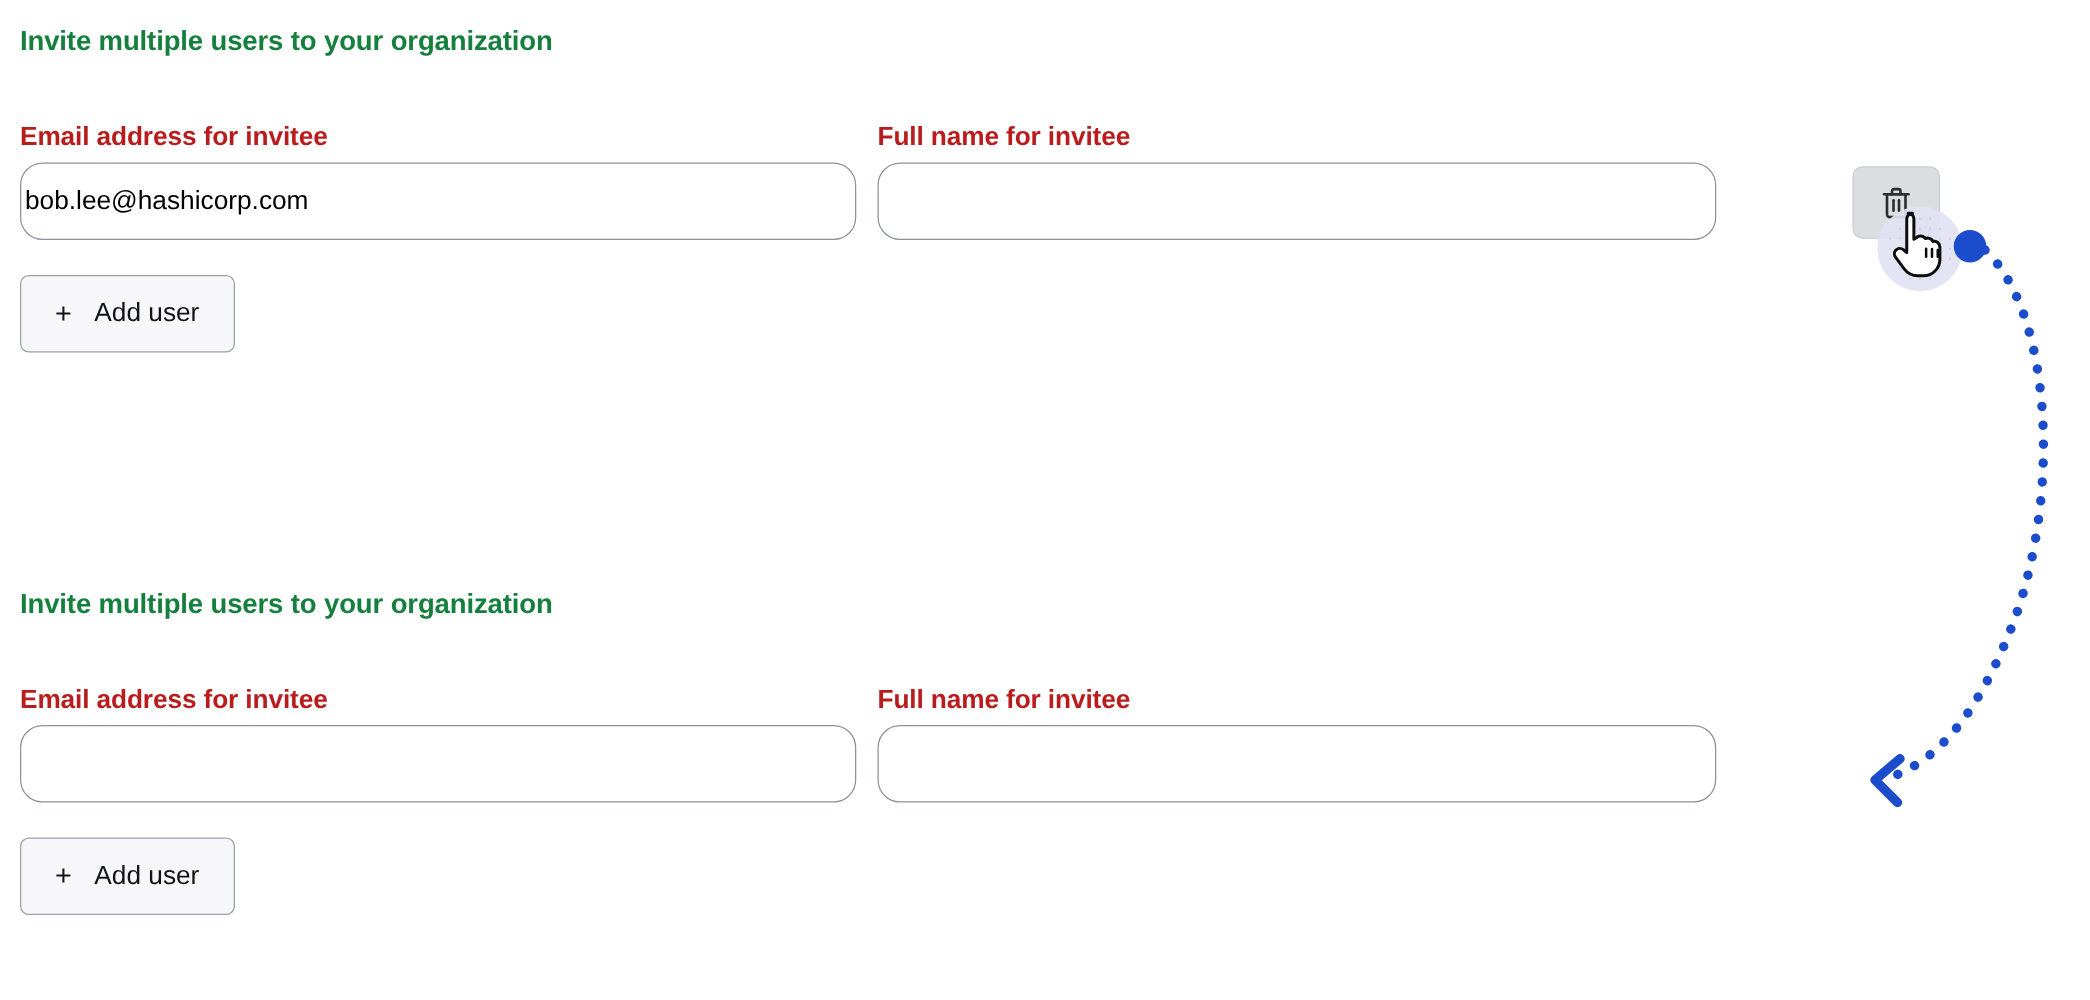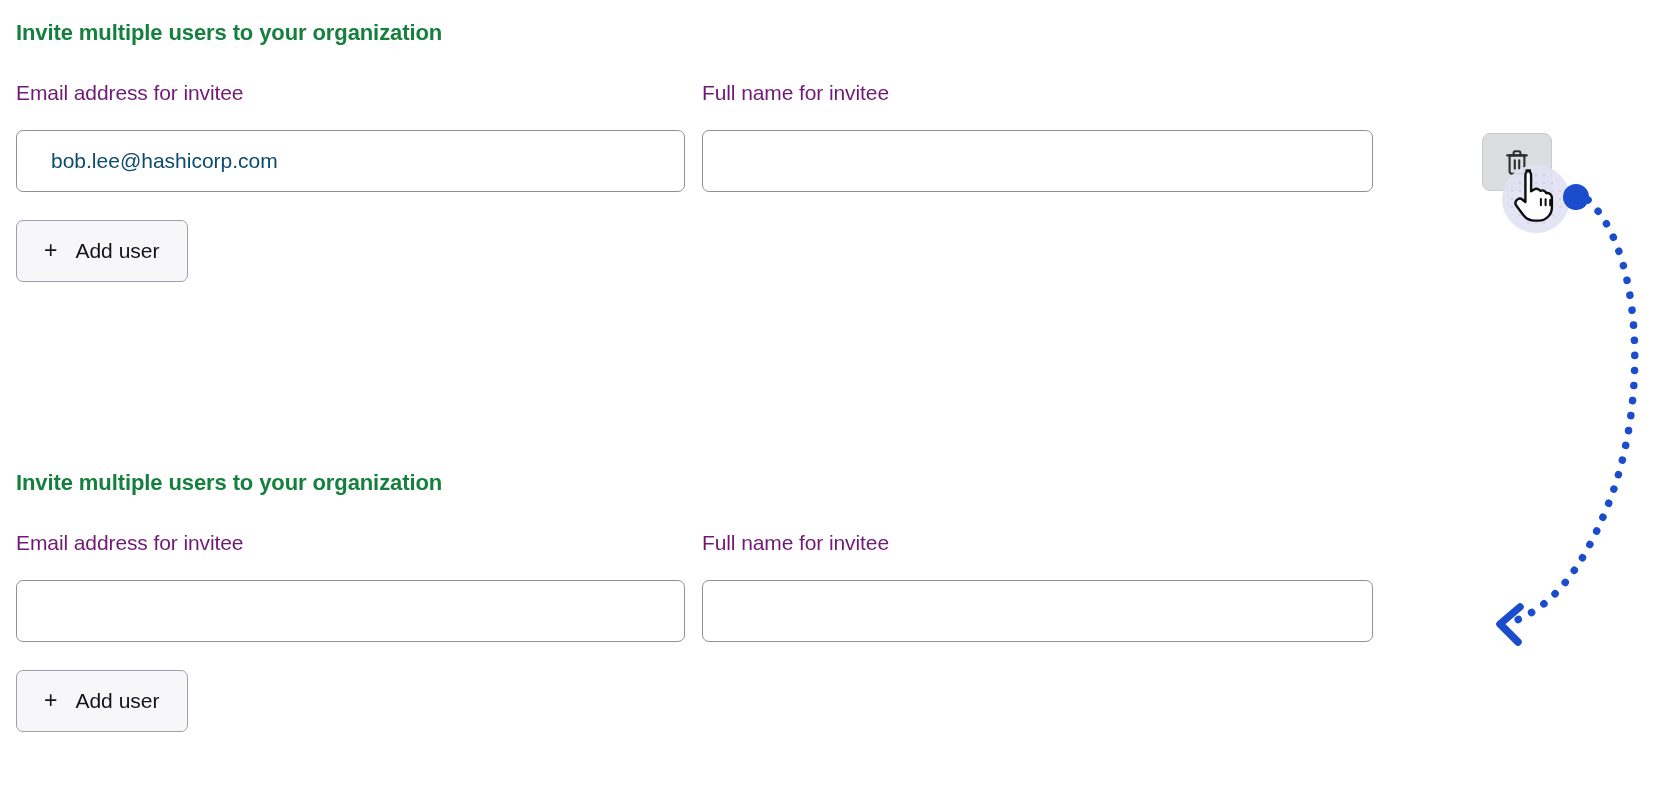--- a/index.html
+++ b/index.html
@@ -36,42 +36,42 @@
     top: 20px;
     font-size: 22px;
     font-weight: 700;
     color: #15803d;
     letter-spacing: -0.1px;
     white-space: nowrap;
   }
 
   .field-label {
     position: absolute;
-    top: 81px;
+    top: 98px;
     font-size: 21px;
-    font-weight: 400;
-    color: #701a75;
+    font-weight: 700;
+    color: #b91c1c;
     letter-spacing: -0.1px;
     white-space: nowrap;
   }
   .label-email { left: 16px; }
   .label-name  { left: 702px; }
 
   .text-input {
     position: absolute;
     top: 130px;
     height: 62px;
     box-sizing: border-box;
     background: #ffffff;
     border: 1.6px solid #8c919c;
-    border-radius: 7px;
+    border-radius: 18px;
     font-family: "Liberation Sans", sans-serif;
     font-size: 21px;
-    color: #0c4a6e;
-    padding: 0 34px;
+    color: #000000;
+    padding: 0 3px;
     outline: none;
   }
   .input-email { left: 16px; width: 669px; }
   .input-name  { left: 702px; width: 671px; }
 
   .text-input::placeholder { color: #9aa0aa; }
 
   
   .delete-button {
     position: absolute;

